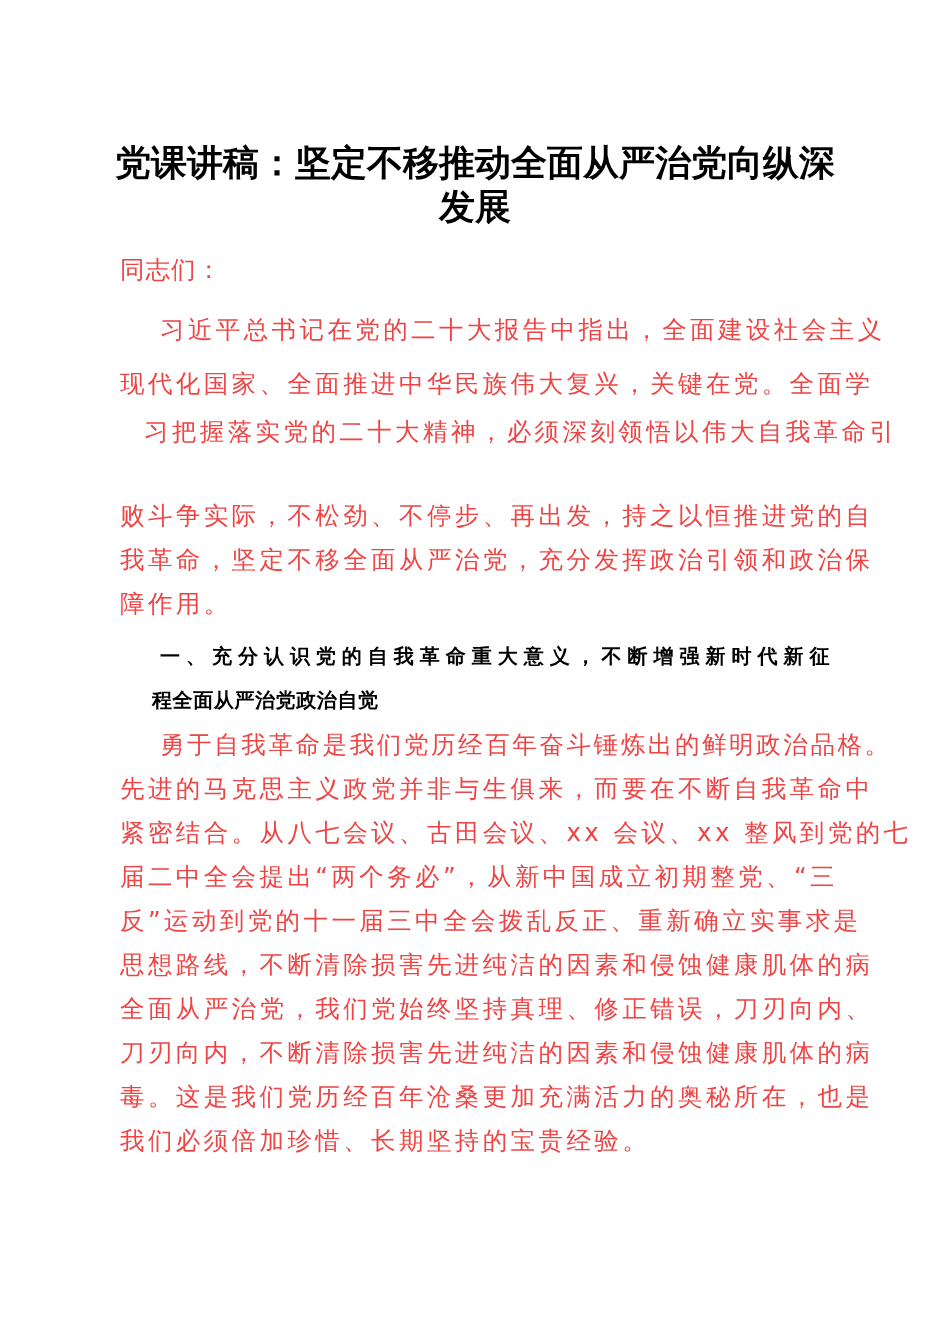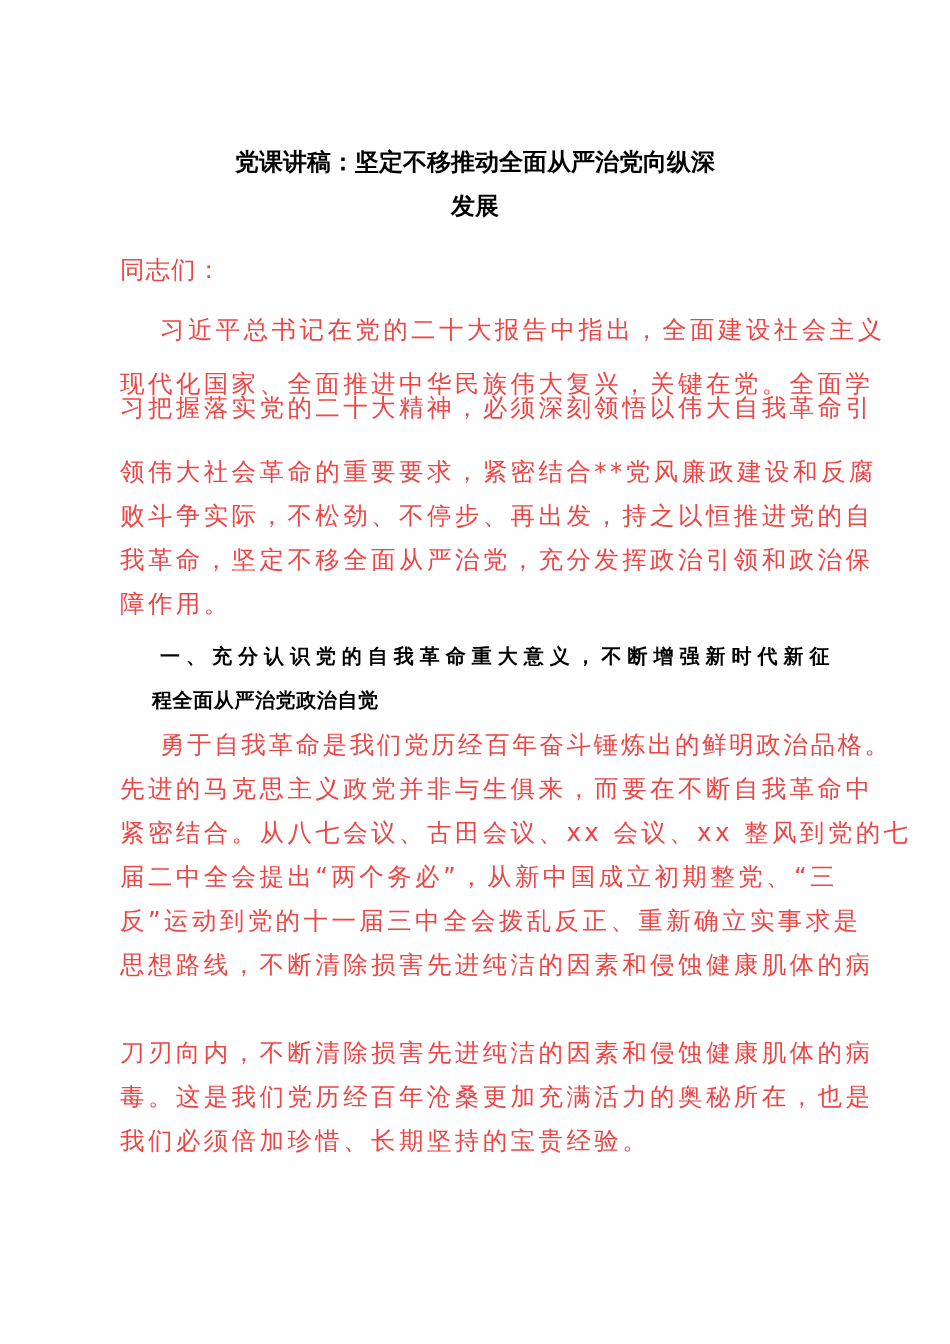--- a/index.html
+++ b/index.html
@@ -23,21 +23,21 @@
       height: 1344px;
       background: #ffffff;
     }
     .title {
       position: absolute;
       left: 100px;
       width: 750px;
       text-align: center;
       font-family: "DejaVu Serif", "Liberation Serif", serif;
       font-weight: bold;
-      font-size: 24px;
+      font-size: 36px;
       line-height: 48px;
       letter-spacing: 0px;
       white-space: nowrap;
     }
     .line {
       position: absolute;
       left: 120px;
       width: 710px;
       font-size: 24.5px;
       line-height: 44px;
@@ -68,32 +68,32 @@
 
 <div class="page">
 
   <div class="title" style="top:138px;">党课讲稿：坚定不移推动全面从严治党向纵深</div>
   <div class="title" style="top:182px;">发展</div>
 
   <div class="line" style="top:248px; letter-spacing:1px;">同志们：</div>
 
   <div class="line indent just" style="top:308px;">习近平总书记在党的二十大报告中指出，全面建设社会主义</div>
   <div class="line just" style="top:362px;">现代化国家、全面推进中华民族伟大复兴，关键在党。全面学</div>
-  <div class="line just" style="top:386px;">习把握落实党的二十大精神，必须深刻领悟以伟大自我革命引</div>
-  <div class="line just" style="top:450px;">领伟大社会革命的重要要求，紧密结合**党风廉政建设和反腐</div>
+  <div class="line just" style="top:410px;margin-left:24px;">习把握落实党的二十大精神，必须深刻领悟以伟大自我革命引</div>
   <div class="line just" style="top:494px;">败斗争实际，不松劲、不停步、再出发，持之以恒推进党的自</div>
   <div class="line just" style="top:538px;">我革命，坚定不移全面从严治党，充分发挥政治引领和政治保</div>
   <div class="line" style="top:582px;">障作用。</div>
 
   <div class="line indent head just" style="top:634px;">一、充分认识党的自我革命重大意义，不断增强新时代新征</div>
   <div class="line head" style="top:678px;margin-left:32px;">程全面从严治党政治自觉</div>
 
   <div class="line indent just" style="top:723px; width:690px; letter-spacing:2.6px;">勇于自我革命是我们党历经百年奋斗锤炼出的鲜明政治品格。</div>
   <div class="line just" style="top:767px;">先进的马克思主义政党并非与生俱来，而要在不断自我革命中</div>
   <div class="line just" style="top:811px;">紧密结合。从八七会议、古田会议、xx 会议、xx 整风到党的七</div>
   <div class="line just" style="top:855px;">届二中全会提出“两个务必”，从新中国成立初期整党、“三</div>
   <div class="line just" style="top:899px;">反”运动到党的十一届三中全会拨乱反正、重新确立实事求是</div>
   <div class="line just" style="top:943px;">思想路线，不断清除损害先进纯洁的因素和侵蚀健康肌体的病</div>
+  <div class="line just" style="top:987px;">全面从严治党，我们党始终坚持真理、修正错误，刀刃向内、</div>
   <div class="line just" style="top:1031px;">刀刃向内，不断清除损害先进纯洁的因素和侵蚀健康肌体的病</div>
   <div class="line just" style="top:1075px;">毒。这是我们党历经百年沧桑更加充满活力的奥秘所在，也是</div>
   <div class="line" style="top:1119px;">我们必须倍加珍惜、长期坚持的宝贵经验。</div>
 
 </div>
 
 </body></html>

